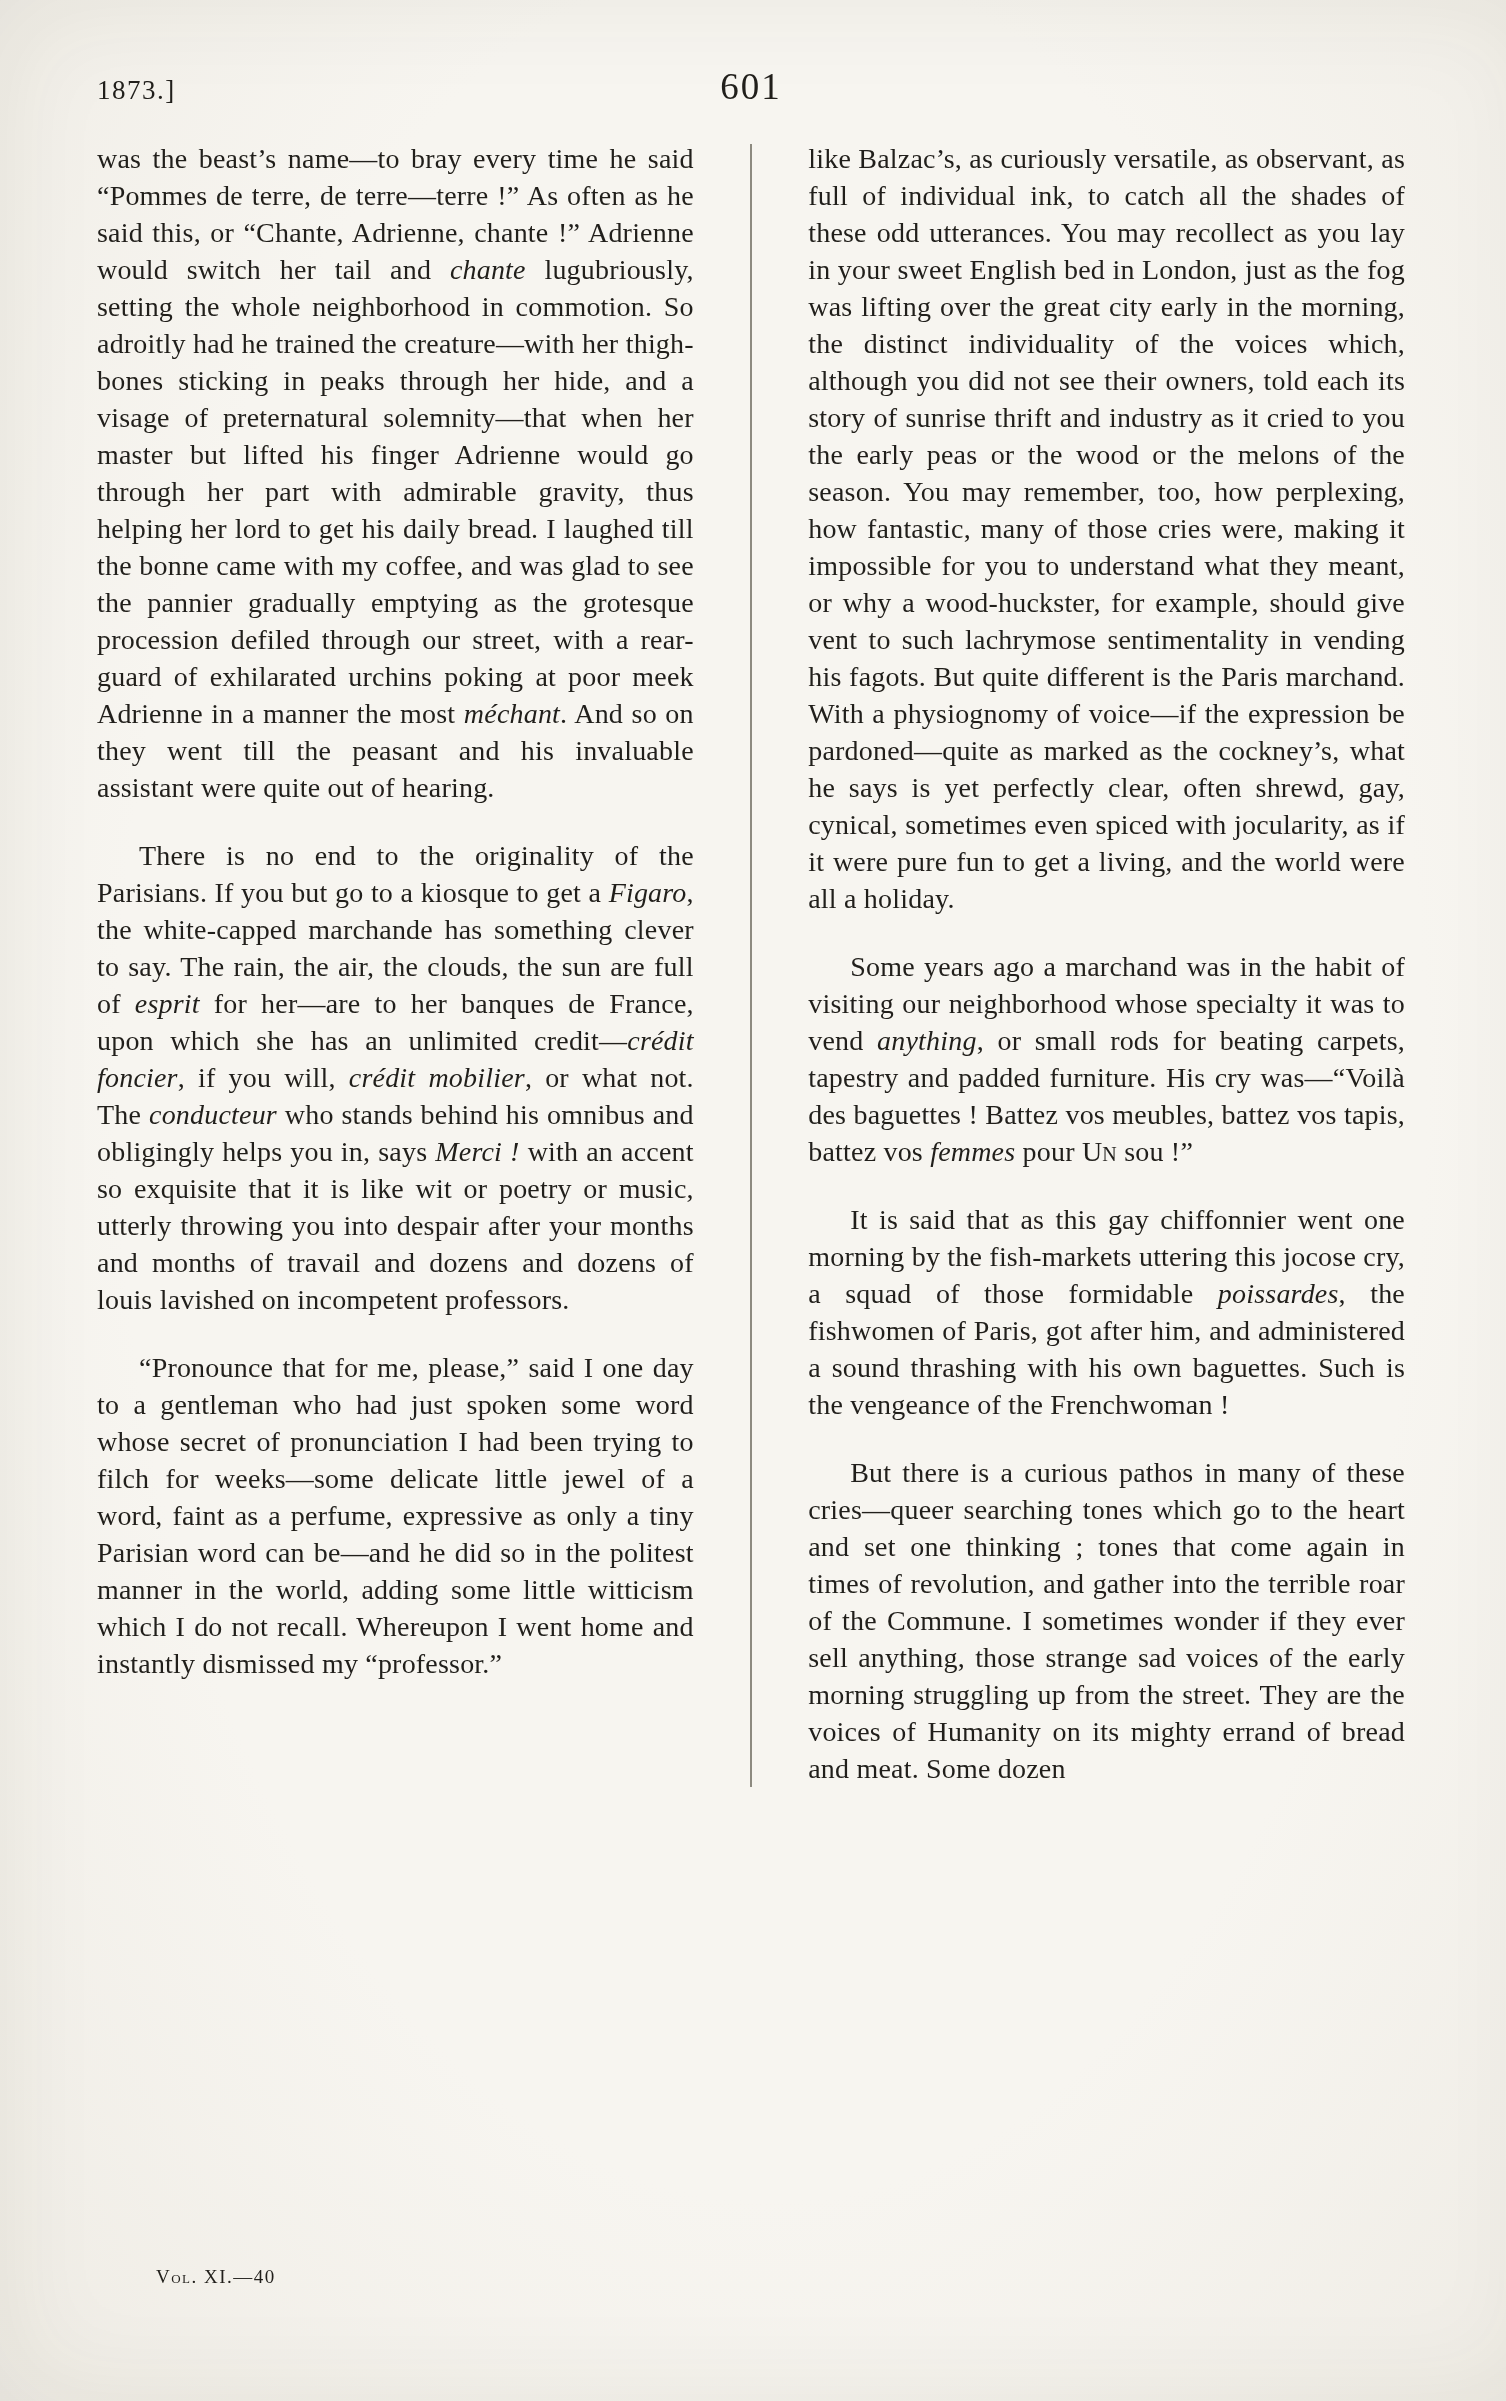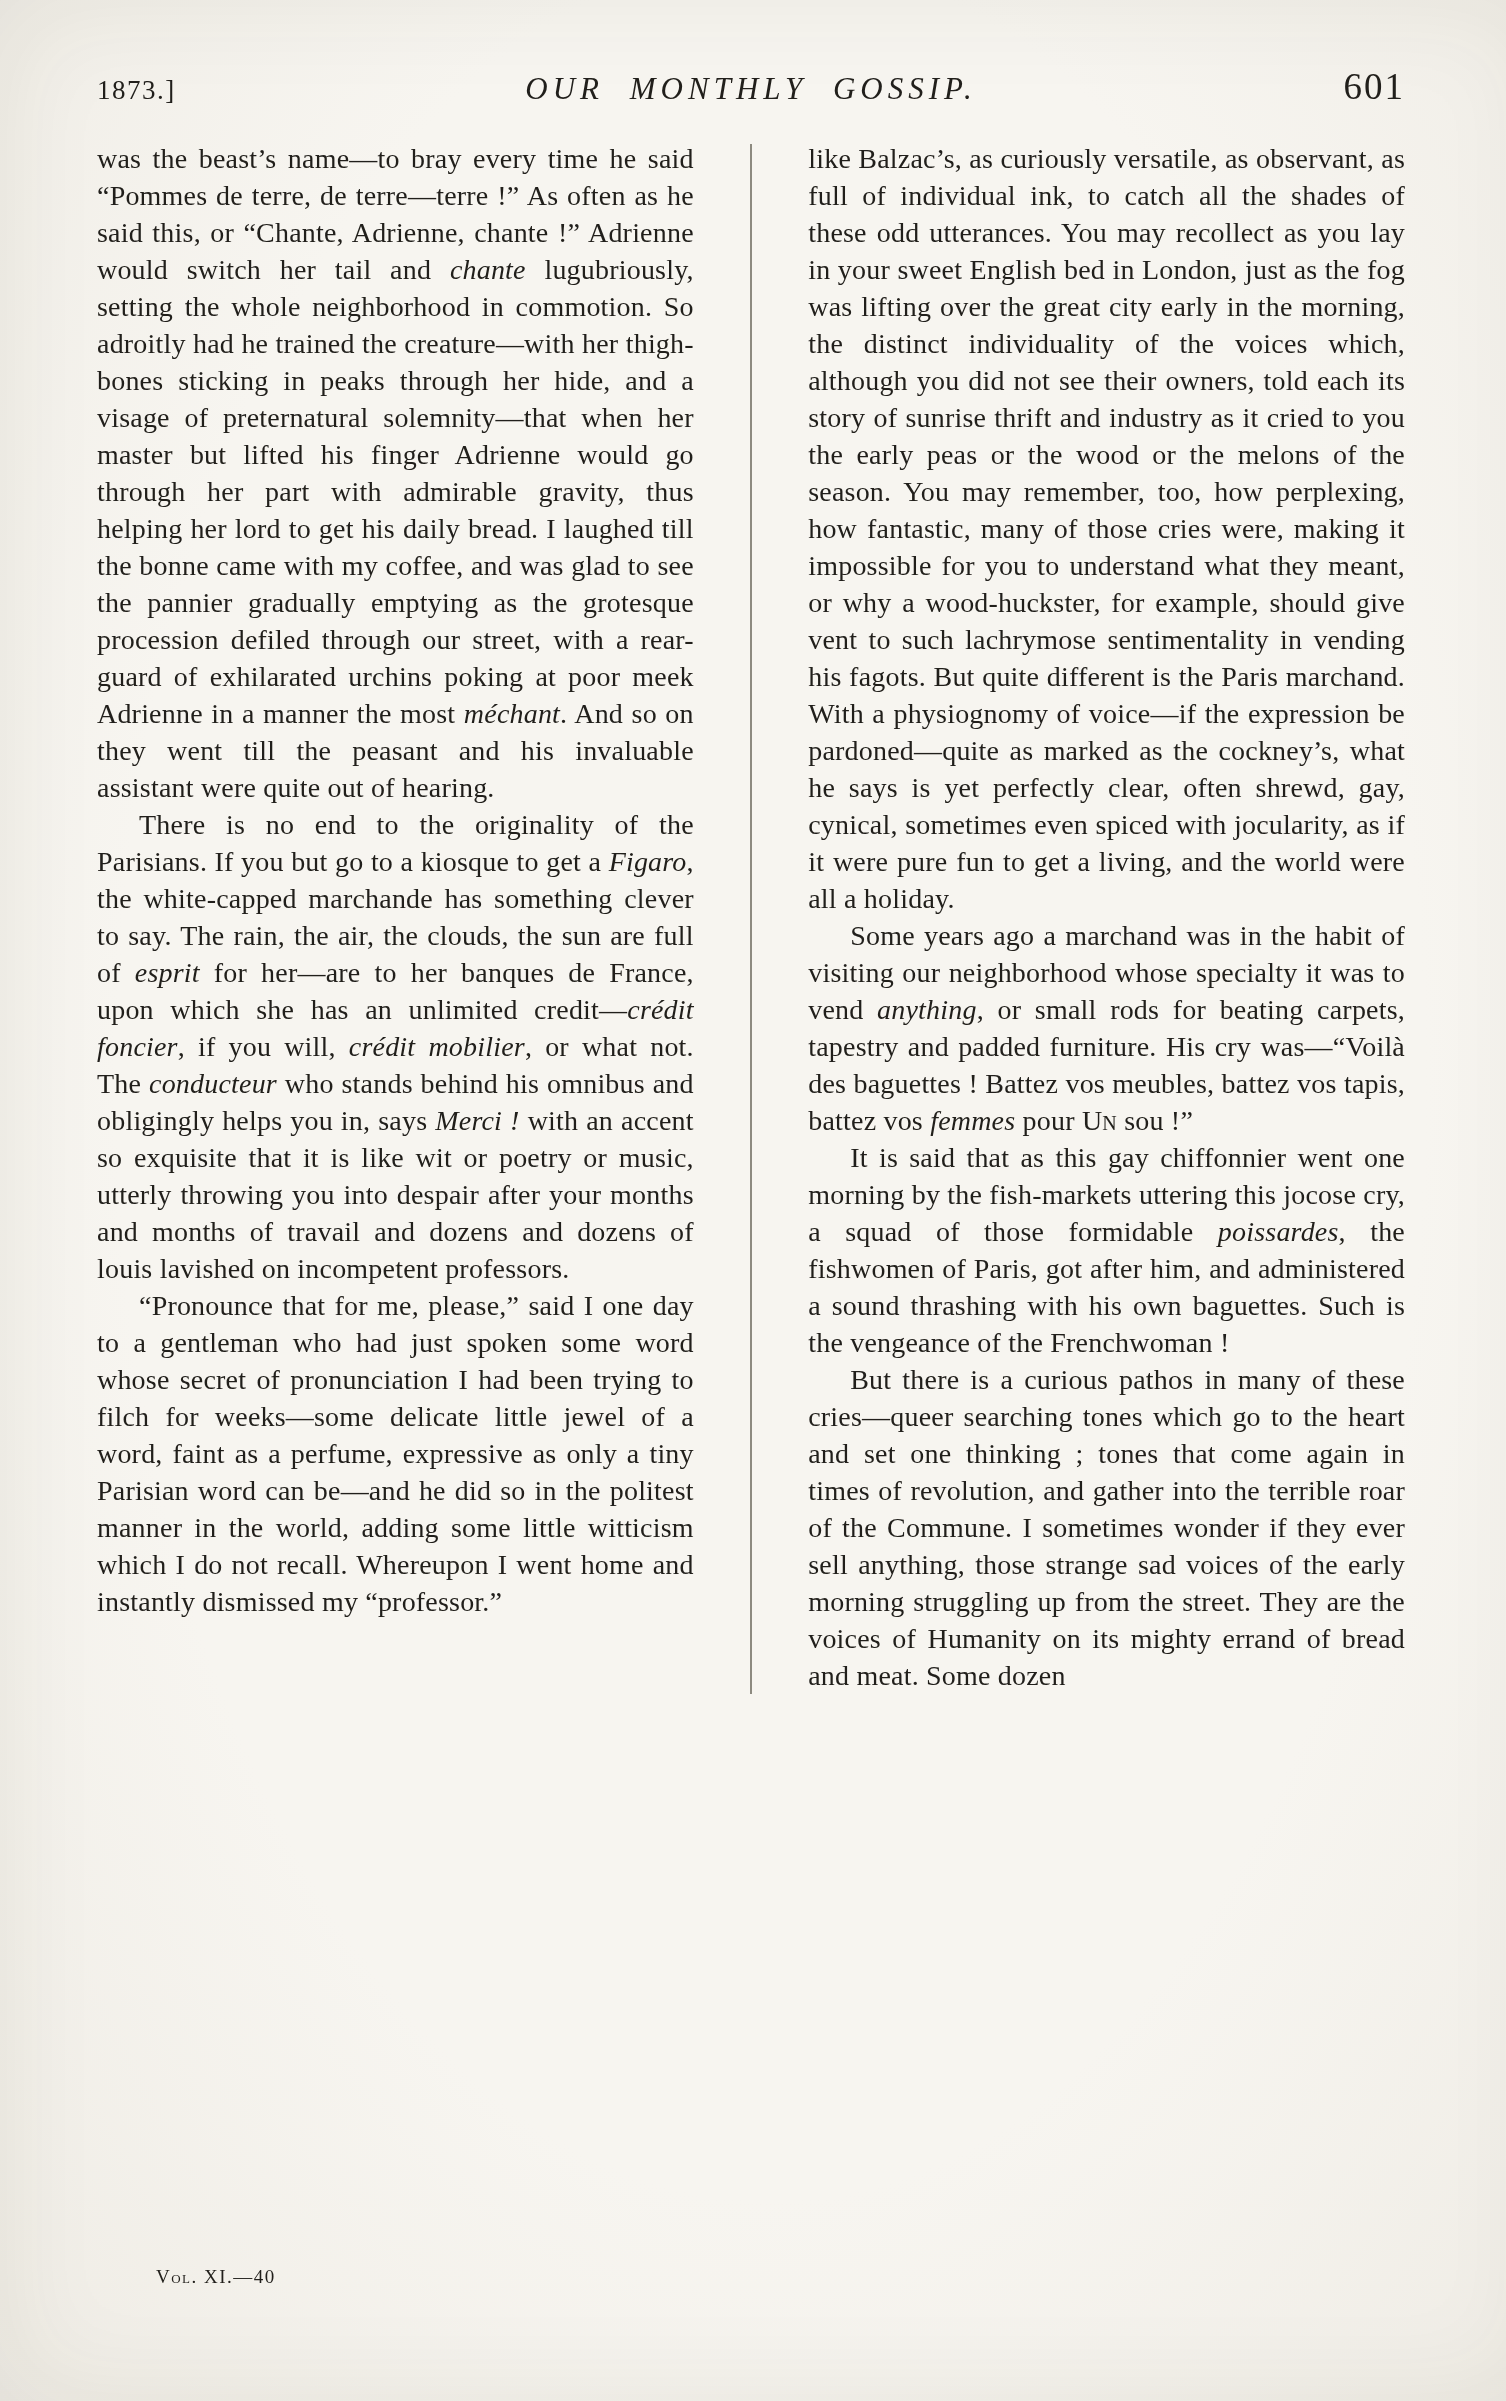--- a/index.html
+++ b/index.html
@@ -61,40 +61,39 @@
     line-height: 37px;
     text-align: justify;
     letter-spacing: 0.2px;
   }
   .divider {
     width: 1.5px;
     background: #8d8a80;
     margin: 4px 28.5px 0 28.5px;
   }
   .para { margin: 0; }
-  .para.indent { text-indent: 42px; }
+  .para.indent { text-indent: 42px; margin-top: 31px; }
   .para i { font-style: italic; }
   .sc { font-variant: small-caps; }
   .footer {
     position: absolute;
     left: 156px;
     top: 2266px;
     font-size: 19px;
     font-variant: small-caps;
     letter-spacing: 1.5px;
   }
 </style>
 </head>
 <body>
 
 <div class="sheet">
 
   <header class="page-header">
     <span class="year">1873.]</span>
-    <span class="title">OUR MONTHLY GOSSIP.</span>
     <span class="pagenum">601</span>
   </header>
 
   <main class="columns">
     <div class="col">
         <p class="para">was the beast’s name—to bray every time he said “Pommes de terre, de terre—terre !”  As often as he said this, or “Chante, Adrienne, chante !”  Adrienne would switch her tail and <i>chante</i> lugubriously, setting the whole neighborhood in commotion.  So adroitly had he trained the creature—with her thigh-bones sticking in peaks through her hide, and a visage of preternatural solemnity—that when her master but lifted his finger Adrienne would go through her part with admirable gravity, thus helping her lord to get his daily bread.  I laughed till the bonne came with my coffee, and was glad to see the pannier gradually emptying as the grotesque procession defiled through our street, with a rear-guard of exhilarated urchins poking at poor meek Adrienne in a manner the most <i>méchant</i>.  And so on they went till the peasant and his invaluable assistant were quite out of hearing.</p>
         <p class="para indent">There is no end to the originality of the Parisians.  If you but go to a kiosque to get a <i>Figaro</i>, the white-capped marchande has something clever to say.  The rain, the air, the clouds, the sun are full of <i>esprit</i> for her—are to her banques de France, upon which she has an unlimited credit—<i>crédit foncier</i>, if you will, <i>crédit mobilier</i>, or what not.  The <i>conducteur</i> who stands behind his omnibus and obligingly helps you in, says <i>Merci !</i> with an accent so exquisite that it is like wit or poetry or music, utterly throwing you into despair after your months and months of travail and dozens and dozens of louis lavished on incompetent professors.</p>
         <p class="para indent">“Pronounce that for me, please,” said I one day to a gentleman who had just spoken some word whose secret of pronunciation I had been trying to filch for weeks—some delicate little jewel of a word, faint as a perfume, expressive as only a tiny Parisian word can be—and he did so in the politest manner in the world, adding some little witticism which I do not recall.  Whereupon I went home and instantly dismissed my “professor.”</p>
       </div>
     <div class="divider"></div>

